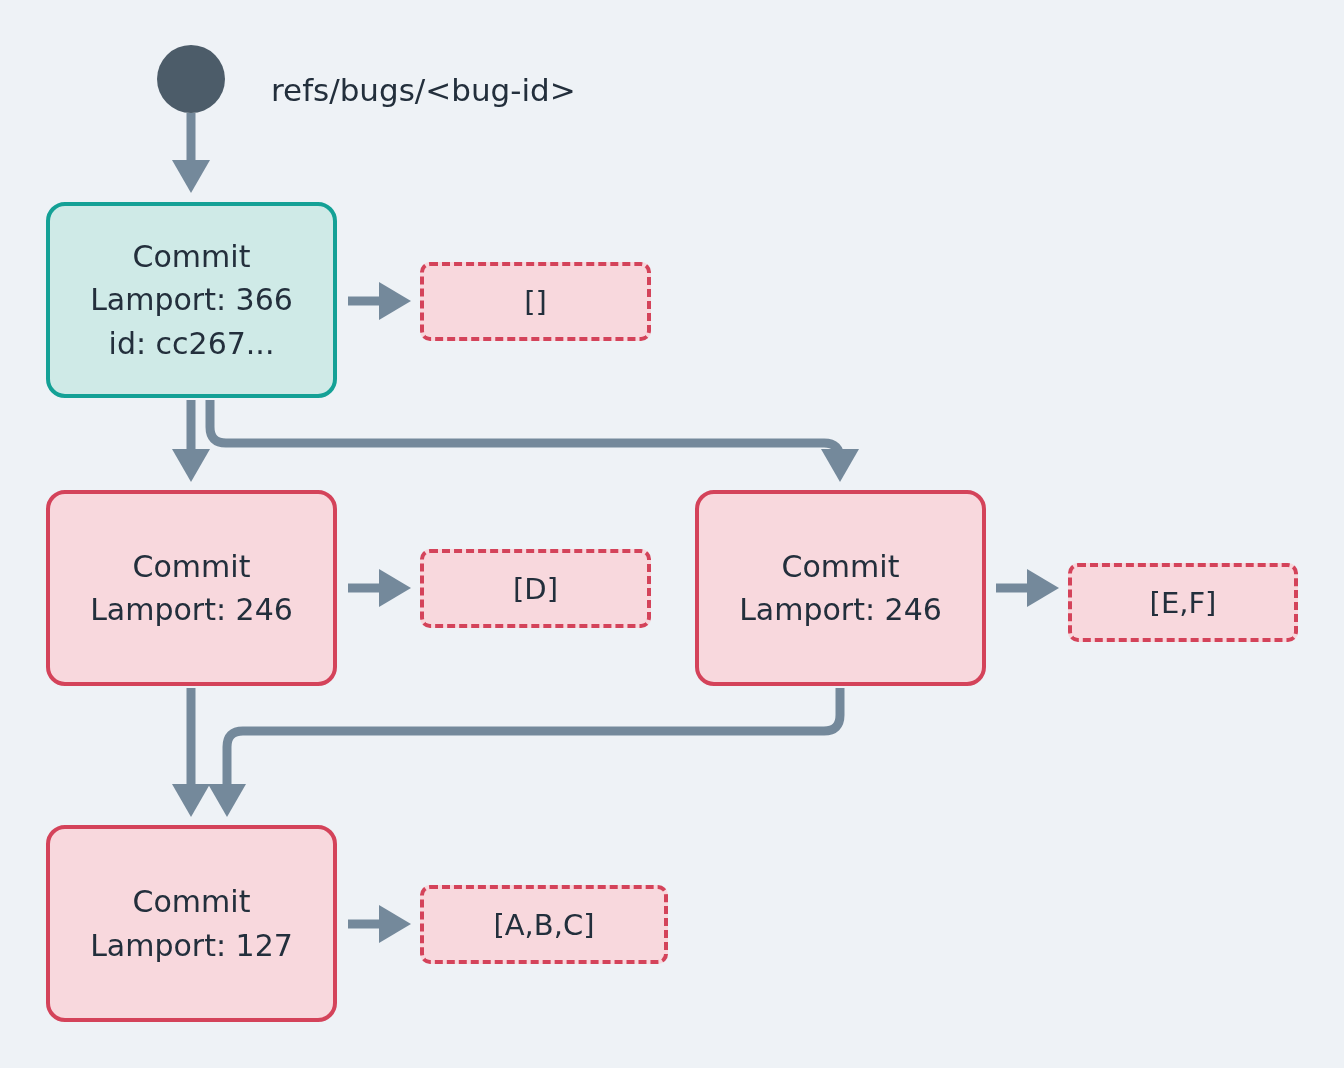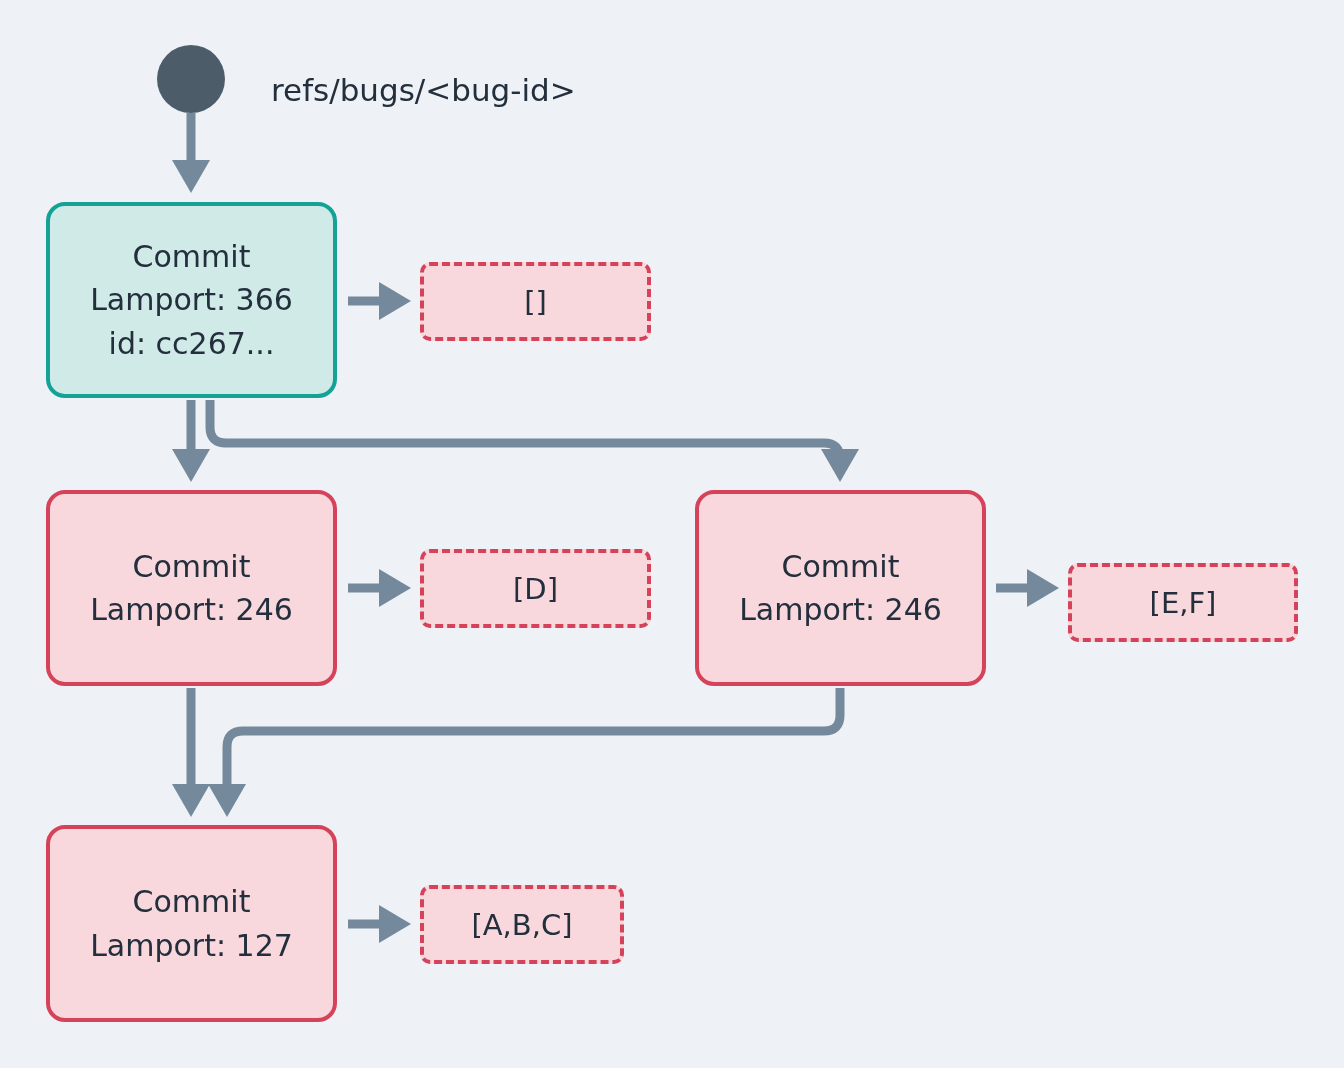--- a/index.html
+++ b/index.html
@@ -170,15 +170,15 @@
   </div>
 
   <div class="node node-commit pink" style="left:46px; top:825px; width:291px; height:197px;">
     <span class="ln">Commit</span>
     <span class="ln">Lamport: 127</span>
   </div>
 
   <div class="ops-box" style="left:420px; top:262px; width:231px; height:79px;">[]</div>
   <div class="ops-box" style="left:420px; top:549px; width:231px; height:79px;">[D]</div>
   <div class="ops-box" style="left:1068px; top:549px; width:230px; height:79px;margin-top:14px;">[E,F]</div>
-  <div class="ops-box" style="left:420px; top:885px; width:204px; height:79px;">[A,B,C]</div>
+  <div class="ops-box" style="left:420px; top:885px; width:248px; height:79px;">[A,B,C]</div>
 
 </div>
 
 </body></html>

